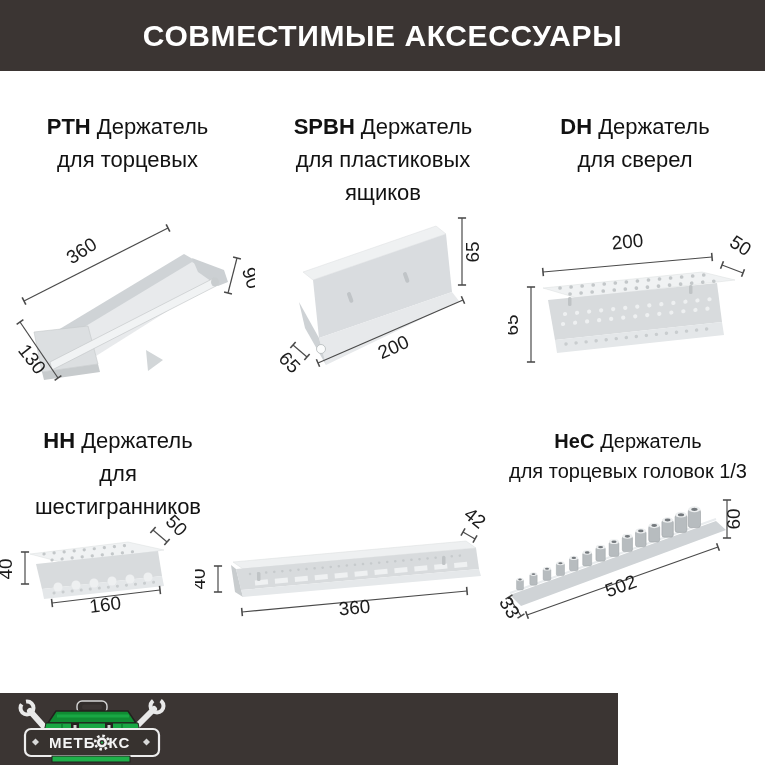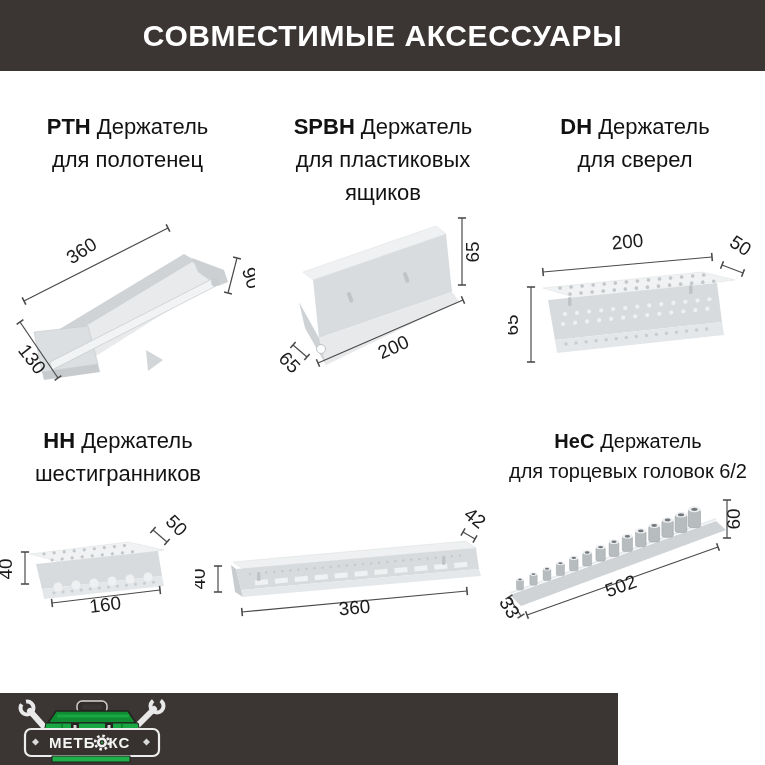--- a/index.html
+++ b/index.html
@@ -30,43 +30,44 @@
 <div class="page">
 
   <header class="topbar">
     <h1>СОВМЕСТИМЫЕ АКСЕССУАРЫ</h1>
   </header>
 
   <main>
 
     <div class="ptitle" style="left:10px;top:39px;width:235px">
       <div><b>PTH</b><span>Держатель</span></div>
-      <div>для полотенец</div>
+      <div>для торцевых</div>
     </div>
 
     <div class="ptitle" style="left:263px;top:39px;width:240px">
       <div><b>SPBH</b><span>Держатель</span></div>
       <div>для пластиковых</div>
       <div>ящиков</div>
     </div>
 
     <div class="ptitle" style="left:515px;top:39px;width:240px">
       <div><b>DH</b><span>Держатель</span></div>
       <div>для сверел</div>
     </div>
 
     <div class="ptitle" style="left:0;top:353px;width:236px">
       <div><b>HH</b><span>Держатель</span></div>
+      <div>для</div>
       <div>шестигранников</div>
     </div>
 
 
     <div class="ptitle small" style="left:493px;top:355px;width:270px">
       <div><b>HeC</b><span>Держатель</span></div>
-      <div>для торцевых головок 6/2</div>
+      <div>для торцевых головок 1/3</div>
     </div>
 
     <svg class="ill" style="left:0;top:149px" width="255" height="185" viewBox="0 0 255 185">
       <defs>
         <marker id="tk1" markerWidth="8" markerHeight="8" refX="4" refY="4" orient="auto">
           <line x1="4" y1="0.6" x2="4" y2="7.4" stroke="#4a4a4a" stroke-width="1.3"></line>
         </marker>
       </defs>
       <g>
         <polygon points="58,110 184,34 198,42 72,120" fill="#cfd3d6"></polygon>

